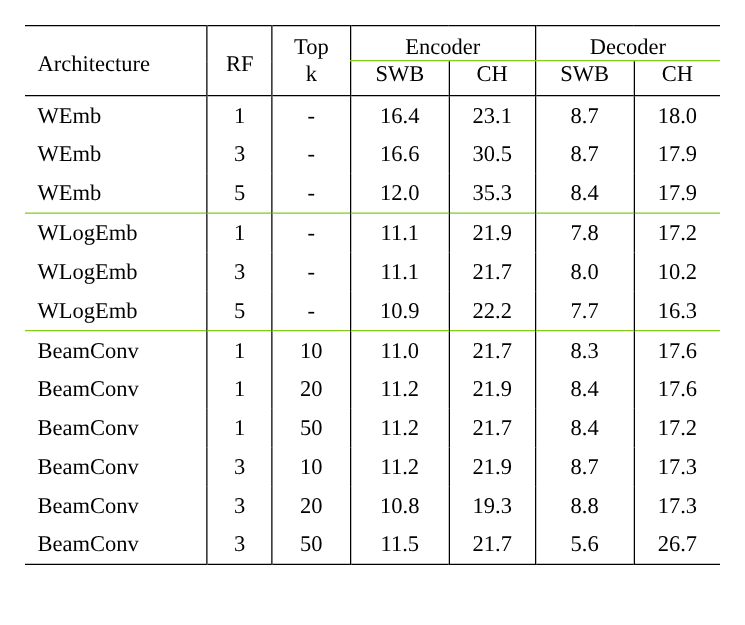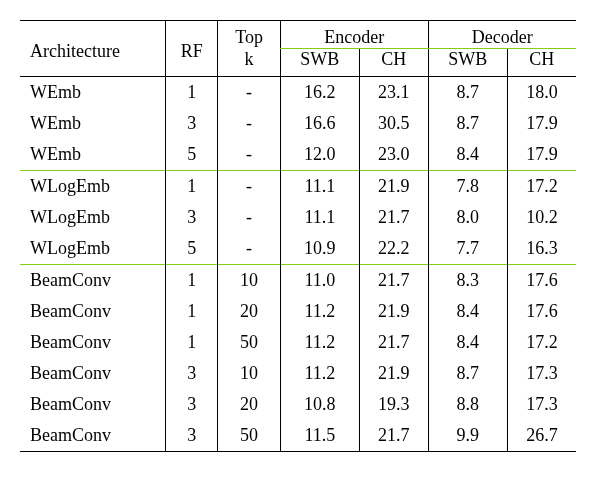--- a/index.html
+++ b/index.html
@@ -62,40 +62,40 @@
         <td class="b-left">CH</td>
         <td class="b-left">SWB</td>
         <td class="b-left">CH</td>
       </tr>
     </thead>
     <tbody id="table-body">
     <tr>
           <td class="arch-col">WEmb</td>
           <td class="b-left">1</td>
           <td class="b-left">-</td>
-          <td class="b-left">16.2</td>
+          <td class="b-left">16.4</td>
           <td class="b-left">23.1</td>
           <td class="b-left">8.7</td>
           <td class="b-left">18.0</td>
         </tr>
         <tr>
           <td class="arch-col">WEmb</td>
           <td class="b-left">3</td>
           <td class="b-left">-</td>
           <td class="b-left">16.6</td>
           <td class="b-left">30.5</td>
           <td class="b-left">8.7</td>
           <td class="b-left">17.9</td>
         </tr>
         <tr class="thin-bottom">
           <td class="arch-col">WEmb</td>
           <td class="b-left">5</td>
           <td class="b-left">-</td>
           <td class="b-left">12.0</td>
-          <td class="b-left">23.0</td>
+          <td class="b-left">35.3</td>
           <td class="b-left">8.4</td>
           <td class="b-left">17.9</td>
         </tr>
         <tr>
           <td class="arch-col">WLogEmb</td>
           <td class="b-left">1</td>
           <td class="b-left">-</td>
           <td class="b-left">11.1</td>
           <td class="b-left">21.9</td>
           <td class="b-left">7.8</td>
@@ -163,18 +163,18 @@
           <td class="b-left">19.3</td>
           <td class="b-left">8.8</td>
           <td class="b-left">17.3</td>
         </tr>
         <tr class="b-bottom">
           <td class="arch-col">BeamConv</td>
           <td class="b-left">3</td>
           <td class="b-left">50</td>
           <td class="b-left">11.5</td>
           <td class="b-left">21.7</td>
-          <td class="b-left">9.9</td>
+          <td class="b-left">5.6</td>
           <td class="b-left">26.7</td>
         </tr>
       </tbody>
   </table>
 </div>
 
 </body></html>

